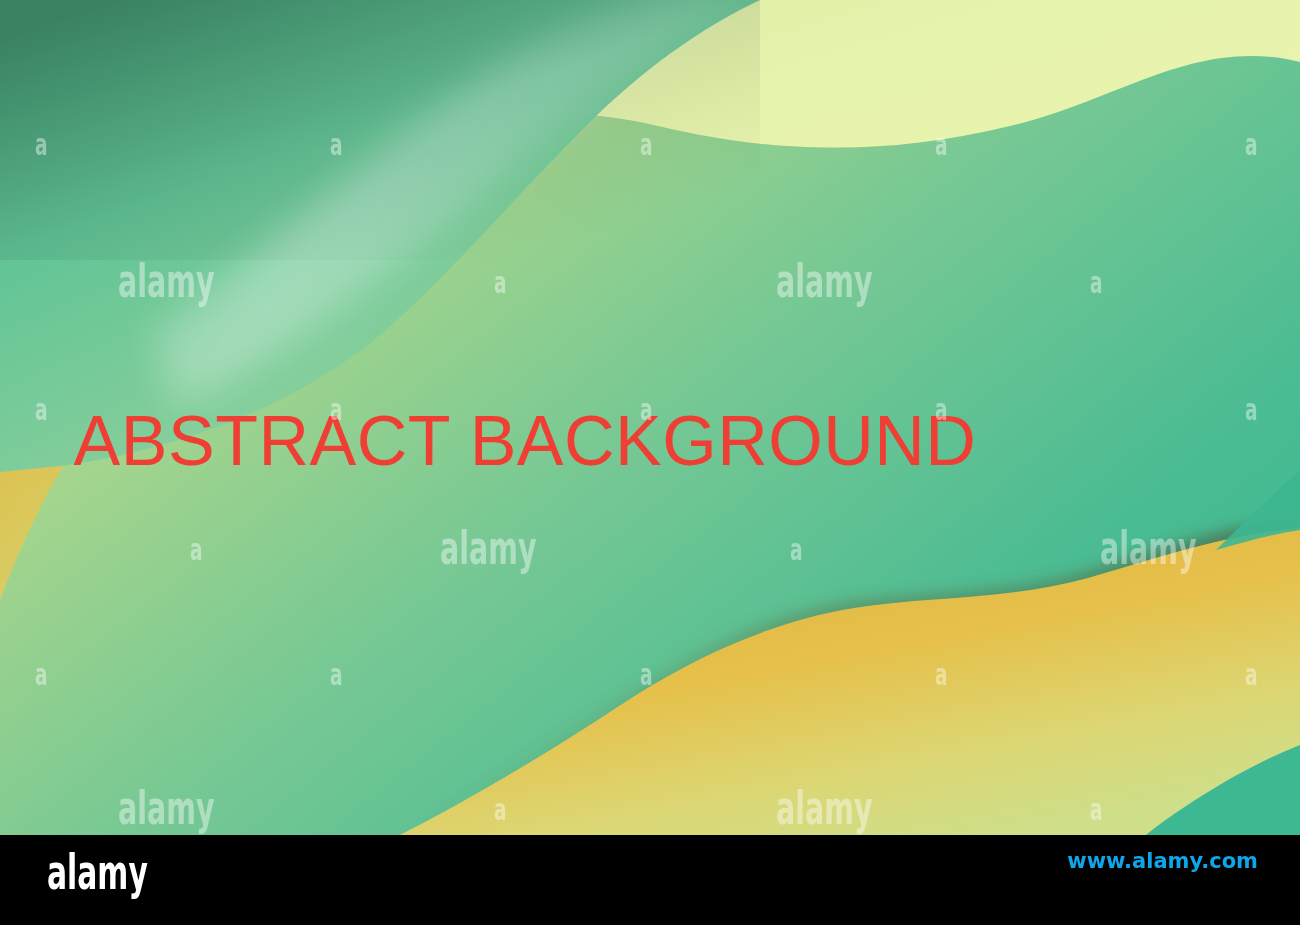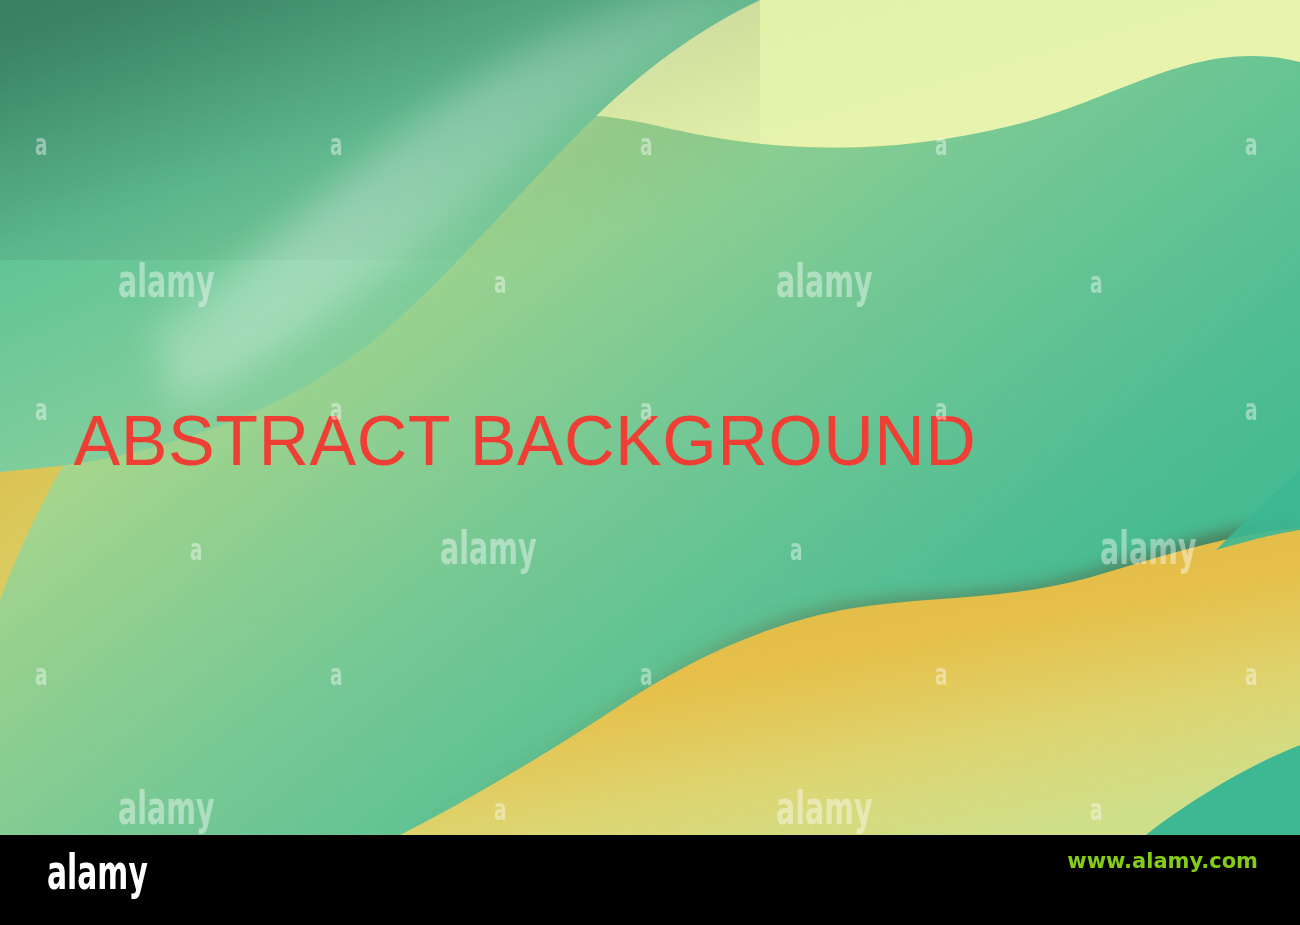--- a/index.html
+++ b/index.html
@@ -111,21 +111,21 @@
     font-size: 19px;
     font-weight: 400;
     line-height: 1.35;
     color: #e8e8e8;
   }
   #site-url {
     font-family: "DejaVu Sans", sans-serif;
     font-size: 21px;
     font-weight: 700;
     line-height: 1.35;
-    color: #84cc16;
+    color: #0ea5e9;
   }
 </style>
 </head>
 <body>
 
 <div id="stage">
 
   <div id="artwork">
     <svg viewBox="0 0 1300 835" preserveAspectRatio="none">
       <defs>

